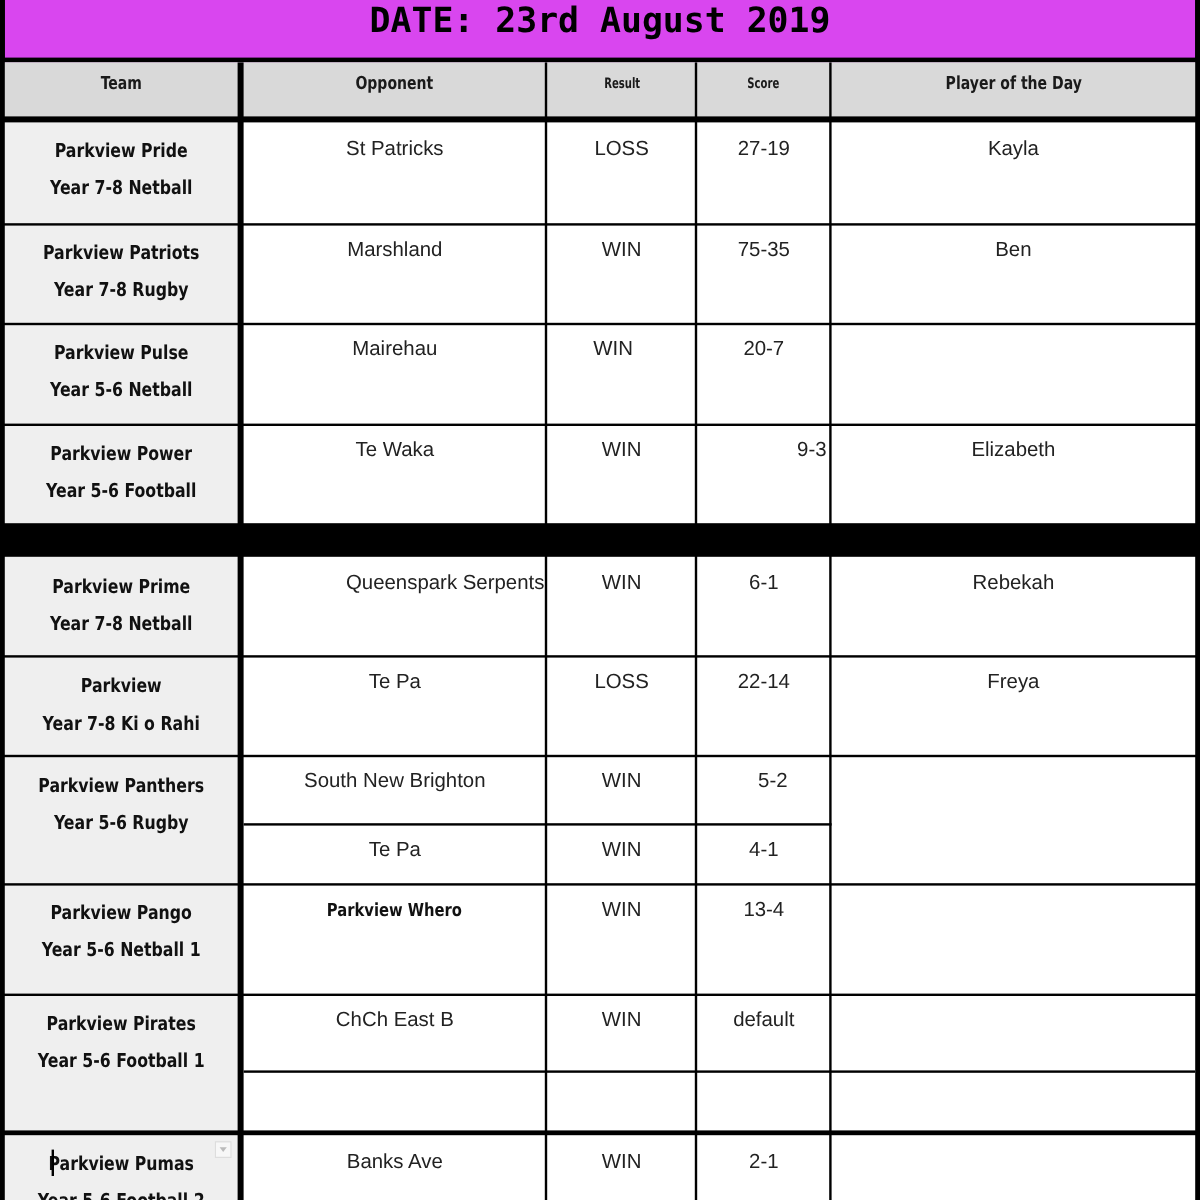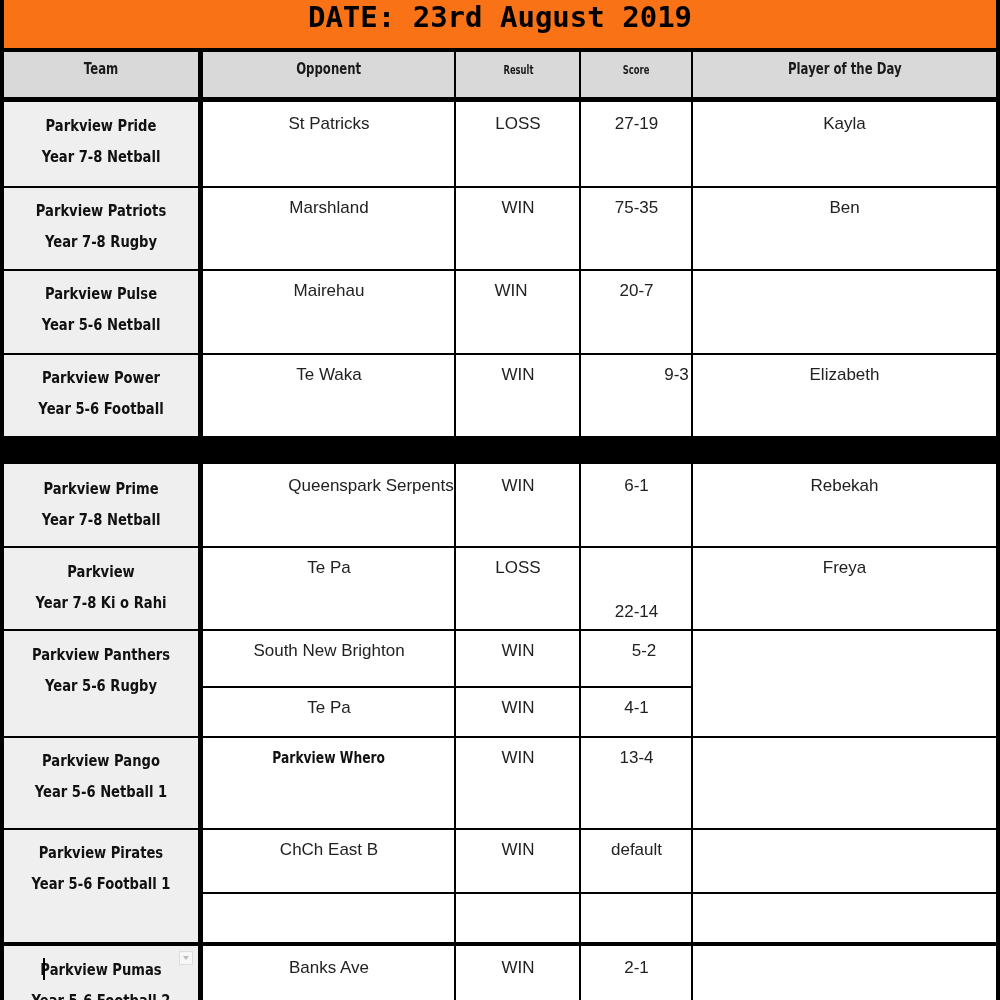--- a/index.html
+++ b/index.html
@@ -1,18 +1,18 @@
 <!DOCTYPE html>
 <html><head>
 <meta charset="utf-8">
 <style>
   html, body { margin:0; padding:0; }
   body { width:1000px; height:1000px; overflow:hidden; background:#ffffff; position:relative; font-family:"Liberation Sans", sans-serif; }
   .abs { position:absolute; box-sizing:border-box; }
-  .title { left:0; top:0; width:1000px; height:52px; background:#f97316; border-left:4px solid #000; border-right:4px solid #000; border-bottom:4px solid #000; text-align:center; }
+  .title { left:0; top:0; width:1000px; height:52px; background:#d946ef; border-left:4px solid #000; border-right:4px solid #000; border-bottom:4px solid #000; text-align:center; }
   .title span { display:inline-block; margin-top:0px; font-family:"DejaVu Sans Mono", monospace; font-weight:bold; font-size:29px; letter-spacing:0px; color:#000; line-height:34px; transform:scaleY(1.0); }
   .hline { position:absolute; left:0; width:1000px; background:#000; }
   .vline { position:absolute; background:#000; }
   .hdr { background:#d9d9d9; }
   .teamcell { background:#efefef; }
   .cell { position:absolute; box-sizing:border-box; text-align:center; }
   .hdrtxt { font-family:"DejaVu Sans", sans-serif; font-weight:bold; font-size:15px; color:#1a1a1a; transform:scaleX(0.78); display:inline-block; }
   .hdrsmall { font-family:"DejaVu Sans", sans-serif; font-weight:bold; font-size:12px; color:#1a1a1a; transform:scaleX(0.7); display:inline-block; }
   .team { font-family:"DejaVu Sans", sans-serif; font-weight:bold; font-size:16px; color:#111; line-height:31px; transform:scaleX(0.82); display:block; white-space:nowrap; }
   .val { font-family:"Liberation Sans", sans-serif; font-size:17px; color:#222; display:block; padding-top:12px; }
@@ -148,21 +148,21 @@
 <div class="cell" style="left:4px;top:556px;width:194px;">
   <span class="team">Parkview</span>
   <span class="team">Year 7-8 Ki o Rahi</span>
 </div>
 <div class="cell" style="left:203px;top:546px;width:252px;height:83px;">
     <span class="val">Te Pa</span>
   </div>
 <div class="cell" style="left:456px;top:546px;width:124px;height:83px;">
     <span class="val">LOSS</span>
   </div>
-<div class="cell" style="left:581px;top:546px;width:111px;height:83px;margin-top:44px;">
+<div class="cell" style="left:581px;top:546px;width:111px;height:83px;">
     <span class="val">22-14</span>
   </div>
 <div class="cell" style="left:693px;top:546px;width:303px;height:83px;">
     <span class="val">Freya</span>
   </div>
 
 <div class="cell" style="left:4px;top:639px;width:194px;">
   <span class="team">Parkview Panthers</span>
   <span class="team">Year 5-6 Rugby</span>
 </div>

